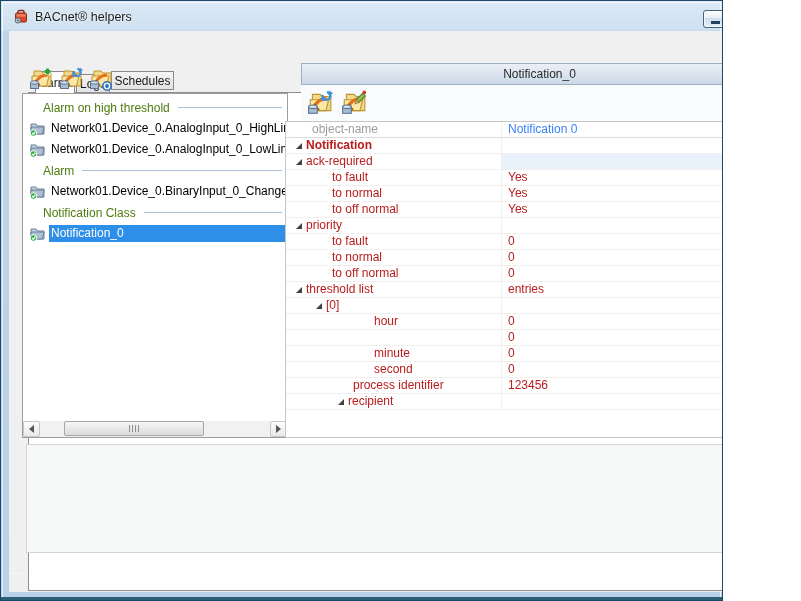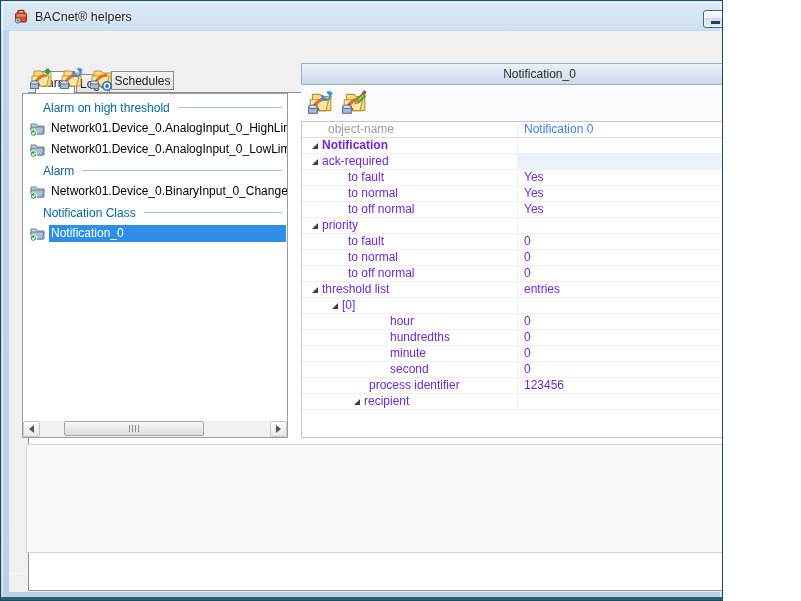--- a/index.html
+++ b/index.html
@@ -40,21 +40,21 @@
   .tab.t3{left:102px;top:40px;width:63px;height:19px;background:linear-gradient(180deg,#f4f4f4,#e3e3e3);z-index:1;}
   .tabpage{position:absolute;left:19px;top:61px;width:763px;height:499px;border:1px solid #8f8f8f;background:#fff;z-index:2;}
 
   
   .tool24{position:absolute;width:24px;height:24px;z-index:4;cursor:pointer;}
   .tool26{position:absolute;width:26px;height:26px;z-index:4;cursor:pointer;}
 
   .listbox{position:absolute;left:21px;top:92px;width:266px;height:345px;border:1px solid #9d9d9d;background:#fff;z-index:3;}
   .lcontent{position:absolute;inset:0 0 16px 0;overflow:hidden;padding-top:3px;}
   .lrow{height:21px;display:flex;align-items:center;font-size:12px;white-space:nowrap;}
-  .lrow.group{color:#0369a1;padding-left:20px;}
+  .lrow.group{color:#4d7c0f;padding-left:20px;}
   .gline{flex:1;height:1px;background:#a8c0d8;margin:0 5px 0 8px;}
   .lrow.item{padding-left:6px;color:#000;}
   .ticon{width:16px;height:16px;flex:0 0 16px;}
   .tlabel{margin-left:4px;padding:1px 2px 2px 2px;}
   .lrow.item.selected .tlabel{flex:1;margin-right:1px;background:#2e8fe8;color:#fff;}
 
   
   .hscroll{position:absolute;left:0;right:0;bottom:0;height:16px;background:#f1f1f1;display:flex;z-index:4;}
   .sbtn{width:17px;height:100%;background:linear-gradient(180deg,#fdfdfd,#e8e8e8);border:1px solid #c6c6c6;border-radius:2px;display:flex;align-items:center;justify-content:center;flex:0 0 17px;}
   .htrack{position:relative;flex:1;}
@@ -65,23 +65,23 @@
   .tri-r{width:0;height:0;border-top:4px solid transparent;border-bottom:4px solid transparent;border-left:5px solid #555;}
   .tri-u{width:0;height:0;border-left:4px solid transparent;border-right:4px solid transparent;border-bottom:5px solid #555;}
   .tri-d{width:0;height:0;border-left:4px solid transparent;border-right:4px solid transparent;border-top:5px solid #555;}
 
   
   .rheader{position:absolute;left:300px;top:62px;width:477px;height:22px;border:1px solid #a0aebd;z-index:3;
     background:linear-gradient(180deg,#eaf0f8,#ccd9e8);display:flex;align-items:center;justify-content:center;
     font-size:12px;color:#2a2a2a;}
   .rtoolbar{position:absolute;left:300px;top:84px;width:477px;height:36px;background:#fafbfc;z-index:3;}
 
-  .gridwrap{position:absolute;left:300px;top:120px;width:477px;height:317px;border:1px solid #c6c6c6;background:#fff;z-index:3;}
+  .gridwrap{position:absolute;left:284px;top:120px;width:477px;height:317px;border:1px solid #c6c6c6;background:#fff;z-index:3;}
   .grows{position:absolute;inset:0 17px 0 0;overflow:hidden;}
-  .r{position:relative;height:16px;border-bottom:1px solid #f0f0f0;font-size:12px;line-height:15px;color:#6d28d9;white-space:nowrap;}
+  .r{position:relative;height:16px;border-bottom:1px solid #f0f0f0;font-size:12px;line-height:15px;color:#b91c1c;white-space:nowrap;}
   .ncell{position:absolute;left:0;top:0;bottom:0;width:215px;overflow:hidden;display:flex;align-items:center;}
   .vcell{position:absolute;left:215px;top:0;bottom:0;right:0;padding-left:6px;border-left:1px solid #f0f0f0;display:flex;align-items:center;overflow:hidden;}
   .tri{width:0;height:0;border-left:6px solid transparent;border-bottom:6px solid #404040;margin-right:4px;flex:0 0 auto;}
   .i0 .ncell{padding-left:26px;}
   .i0a .ncell{padding-left:10px;}
   .i1 .ncell{padding-left:46px;}
   .i1a .ncell{padding-left:30px;}
   .i2 .ncell{padding-left:67px;}
   .i2a .ncell{padding-left:52px;}
   .i3 .ncell{padding-left:88px;}
@@ -361,23 +361,20 @@
           </span>
         <span class="vcell"></span>
       </div>
       <div class="r i3">
         <span class="ncell">
             <span>hour</span>
           </span>
         <span class="vcell">0</span>
       </div>
       <div class="r i3">
-        <span class="ncell">
-            <span>hundredths</span>
-          </span>
         <span class="vcell">0</span>
       </div>
       <div class="r i3">
         <span class="ncell">
             <span>minute</span>
           </span>
         <span class="vcell">0</span>
       </div>
       <div class="r i3">
         <span class="ncell">

